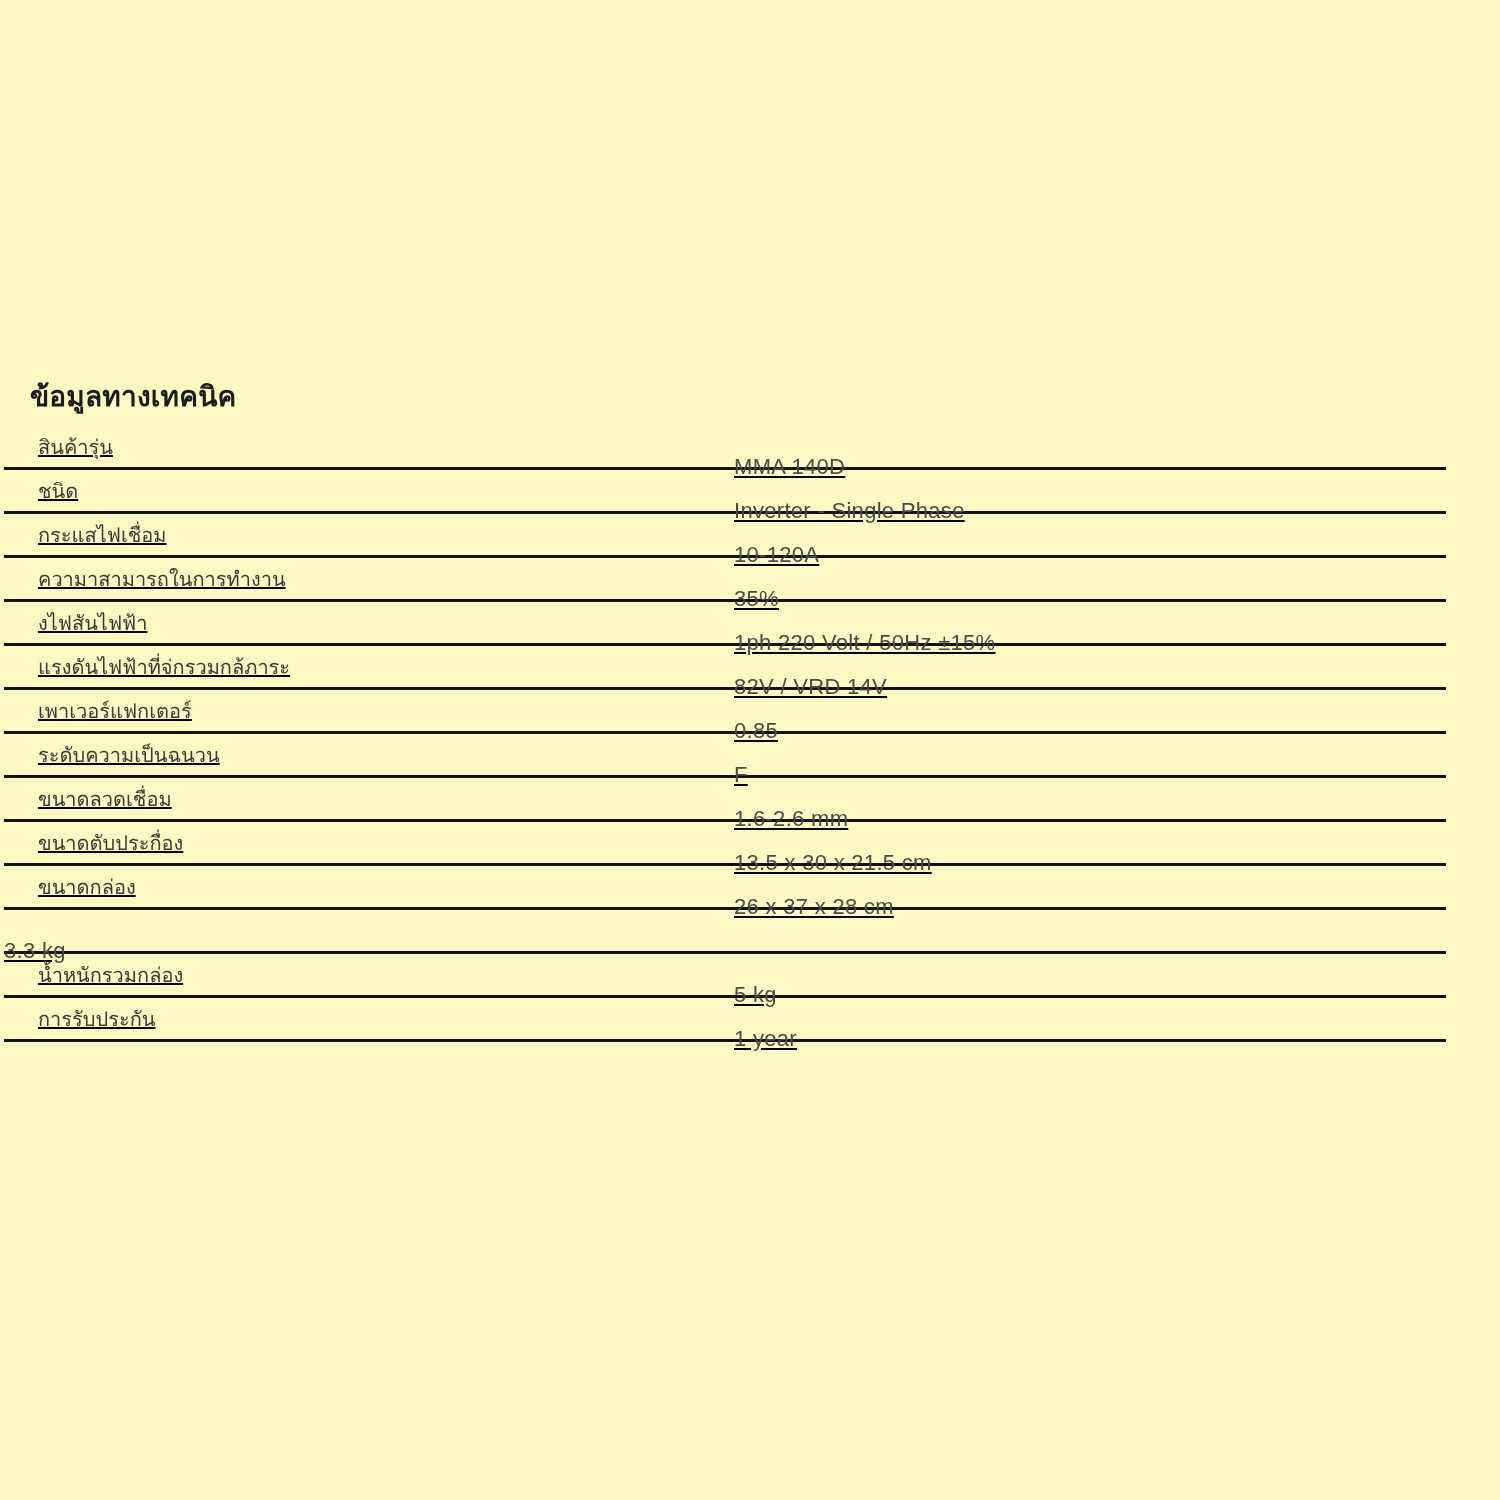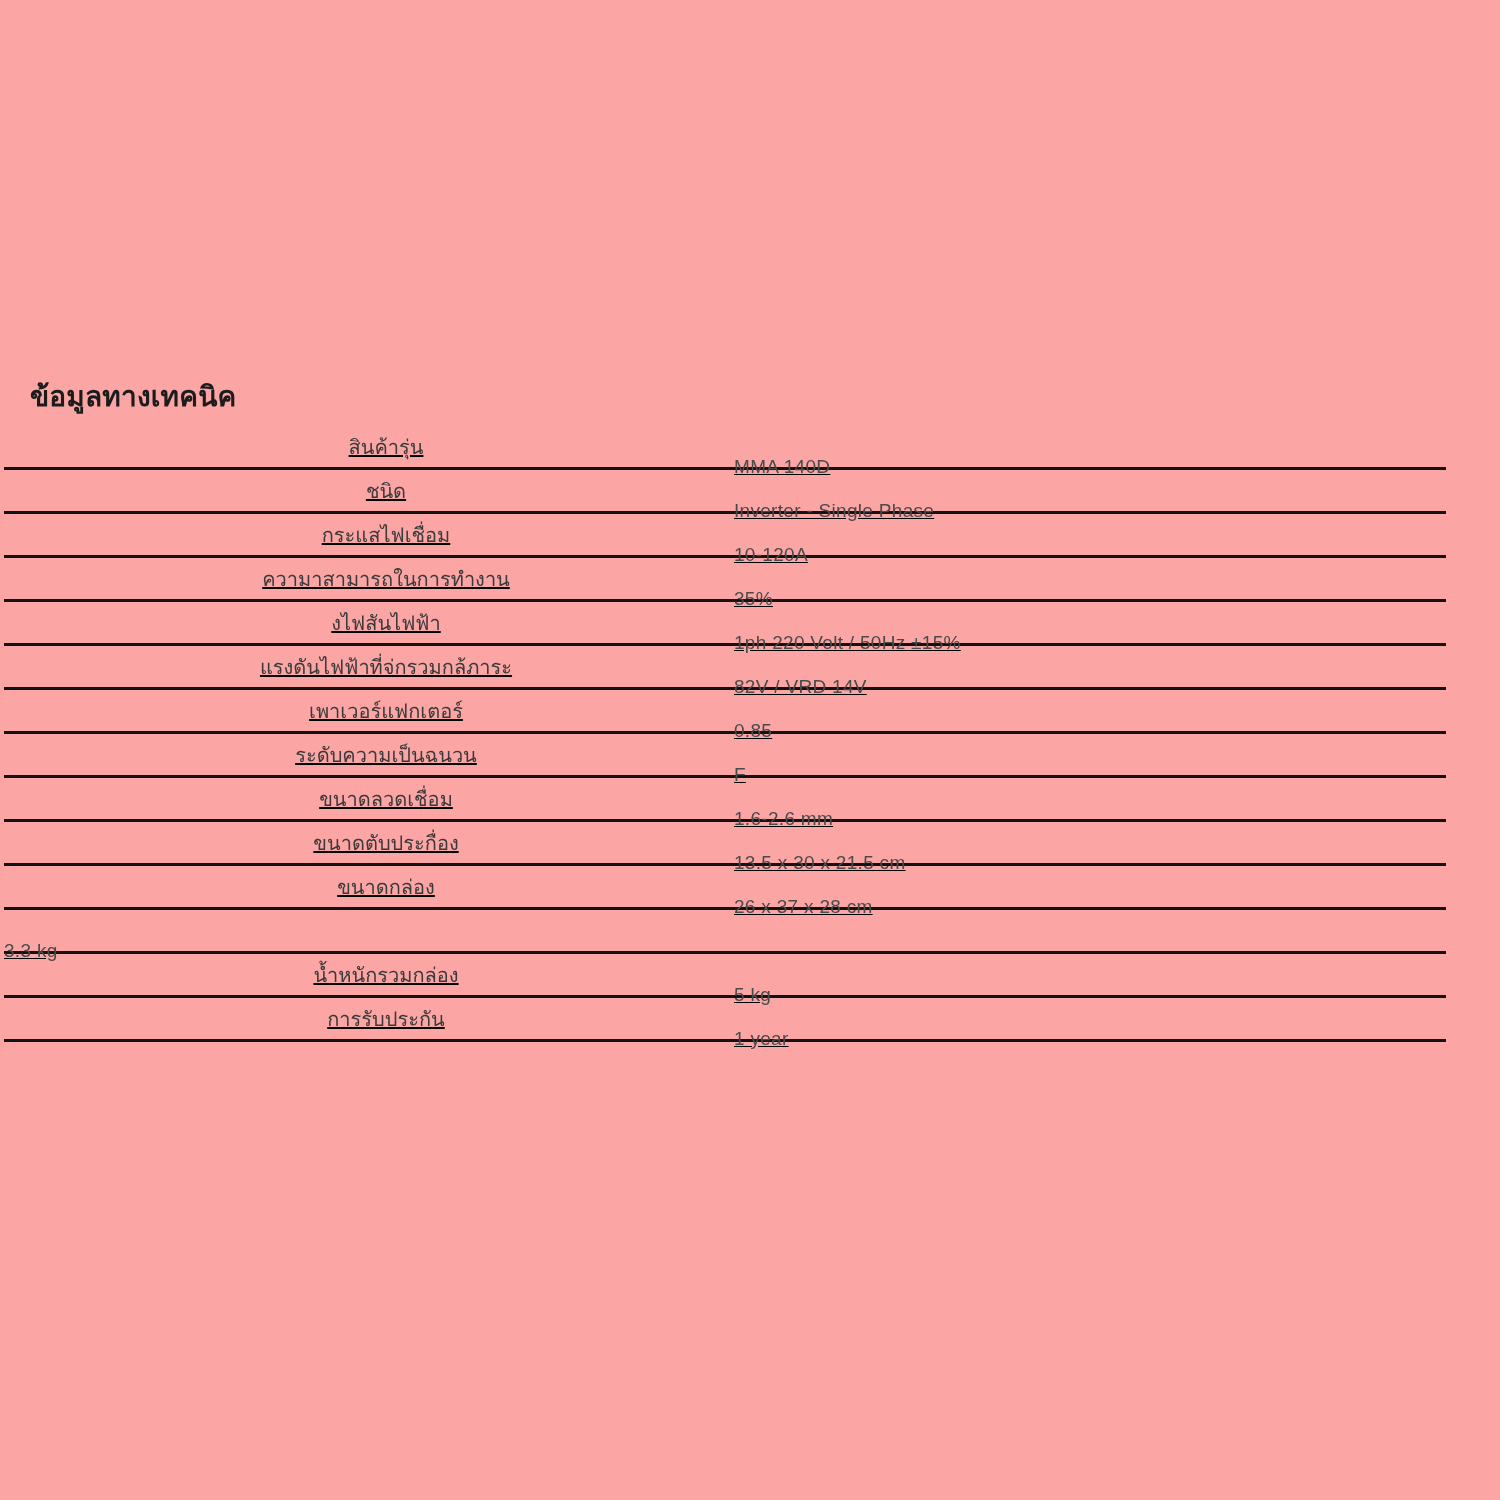--- a/index.html
+++ b/index.html
@@ -4,24 +4,23 @@
 <style>
   html, body {
     margin: 0;
     padding: 0;
     background: #ffffff;
   }
   .page {
     position: relative;
     width: 1500px;
     height: 1500px;
-    background: #fca5a5;
+    background: #fef9c3;
     font-family: "Liberation Sans", sans-serif;
     overflow: hidden;
-    text-align: center;
   }
   .page-title {
     position: absolute;
     left: 30px;
     top: 374px;
     font-size: 28px;
     font-weight: 700;
     color: #1c1c1c;
     letter-spacing: 0.2px;
   }
@@ -41,21 +40,21 @@
   .spec-label {
     box-sizing: border-box;
     width: 730px;
     padding-left: 34px;
     font-size: 20px;
     color: #3a3a3a;
     white-space: nowrap;
     overflow: hidden;
   }
   .spec-value {
-    font-size: 19px;
+    font-size: 22px;
     color: #4a4a4a;
     letter-spacing: 0.3px;
     white-space: nowrap;
     margin-top: 40px;
   }
 </style>
 </head>
 <body>
 
 <div class="page">

